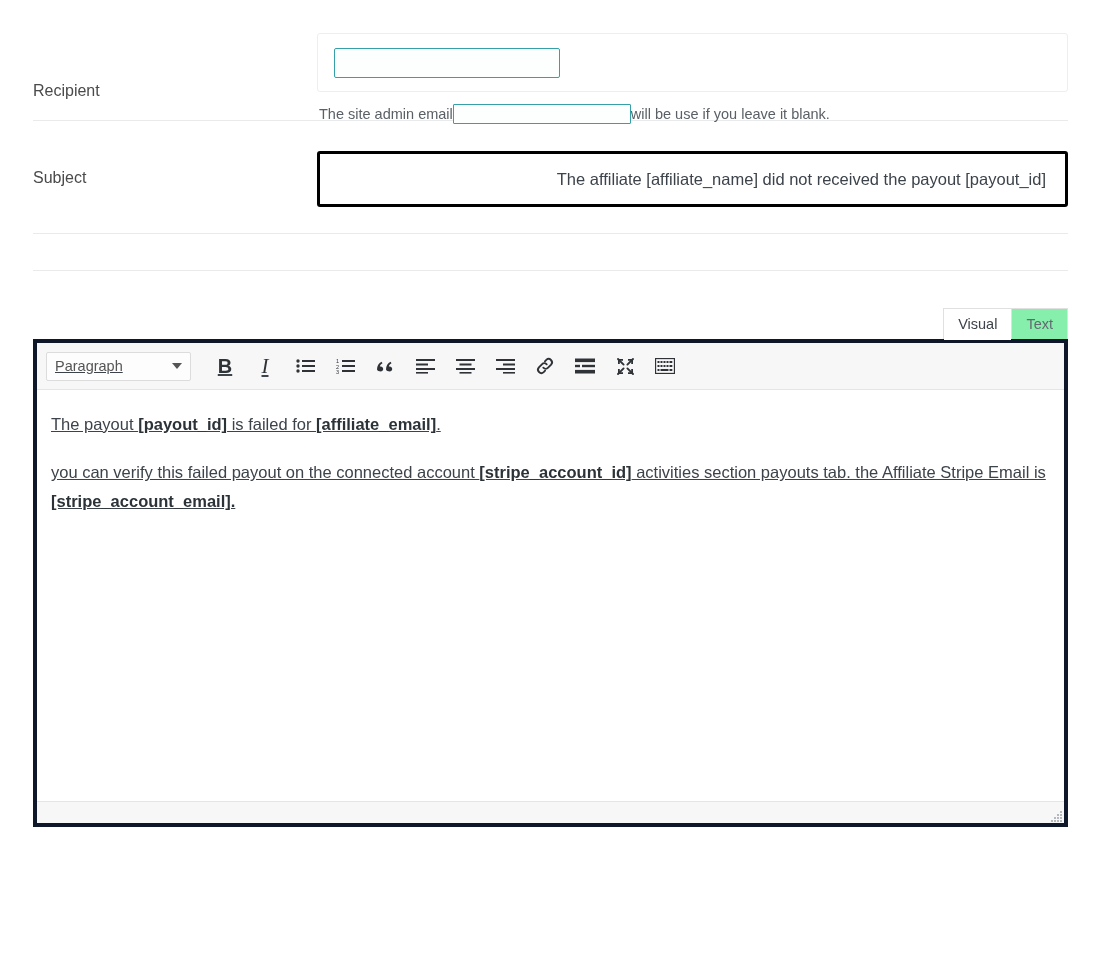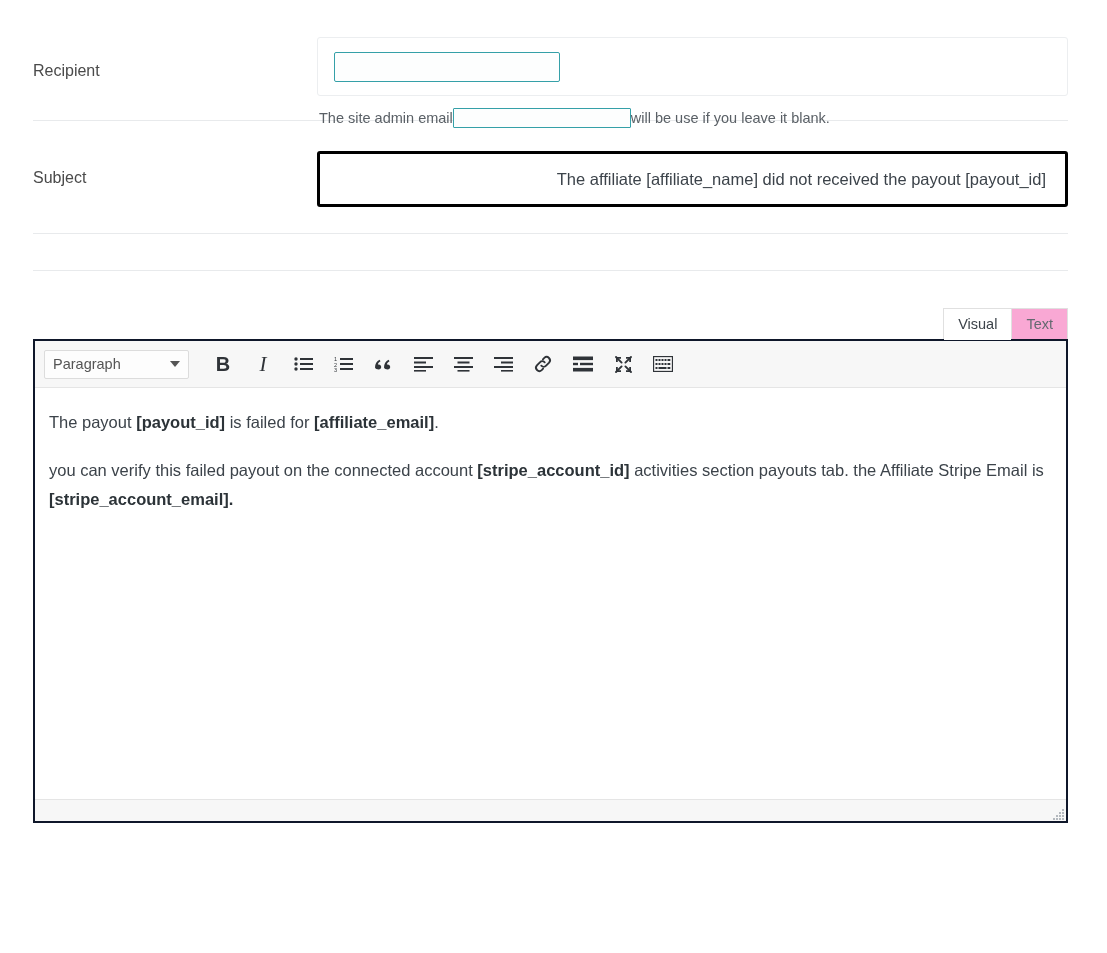--- a/index.html
+++ b/index.html
@@ -43,20 +43,21 @@
 
   .field-control {
     flex: 1 1 auto;
     min-width: 0;
     margin-top: 12px;
   }
 
   
   #recipient-row {
     height: 120px;
+    align-items: center;
   }
   #recipient-row .field-label {
     padding-top: 62px;
   }
   .recipient-card {
     margin-top: 25px;
     margin-right: 39px;
     border: 1px solid #eceef0;
     border-radius: 3px;
     background: #fff;
@@ -166,21 +167,21 @@
   }
   .editor-tab {
     height: 31px;
     line-height: 31px;
     box-sizing: border-box;
     padding: 0 14px;
     font-size: 14.5px;
     color: #646970;
     border: 1px solid #e0e0e0;
     border-bottom: none;
-    background: #f9a8d4;
+    background: #86efac;
     cursor: pointer;
     user-select: none;
     margin-left: -1px;
   }
   .editor-tab.active {
     background: #ffffff;
     color: #3c434a;
     border-color: #e0e0e0;
     position: relative;
     z-index: 4;
@@ -188,24 +189,25 @@
   .editor-tab.active::after {
     content: "";
     position: absolute;
     left: 0; right: 0;
     bottom: -1px;
     height: 1px;
     background: #ffffff;
   }
 
   .editor-box {
-    border: 2px solid #0f172a;
+    border: 4px solid #0f172a;
     background: #fff;
     position: relative;
     z-index: 1;
+    text-decoration: underline;
   }
 
   .editor-toolbar {
     background: #f7f7f7;
     border-bottom: 1px solid #e5e5e5;
     height: 47px;
     display: flex;
     align-items: center;
     padding-left: 9px;
     box-sizing: border-box;

